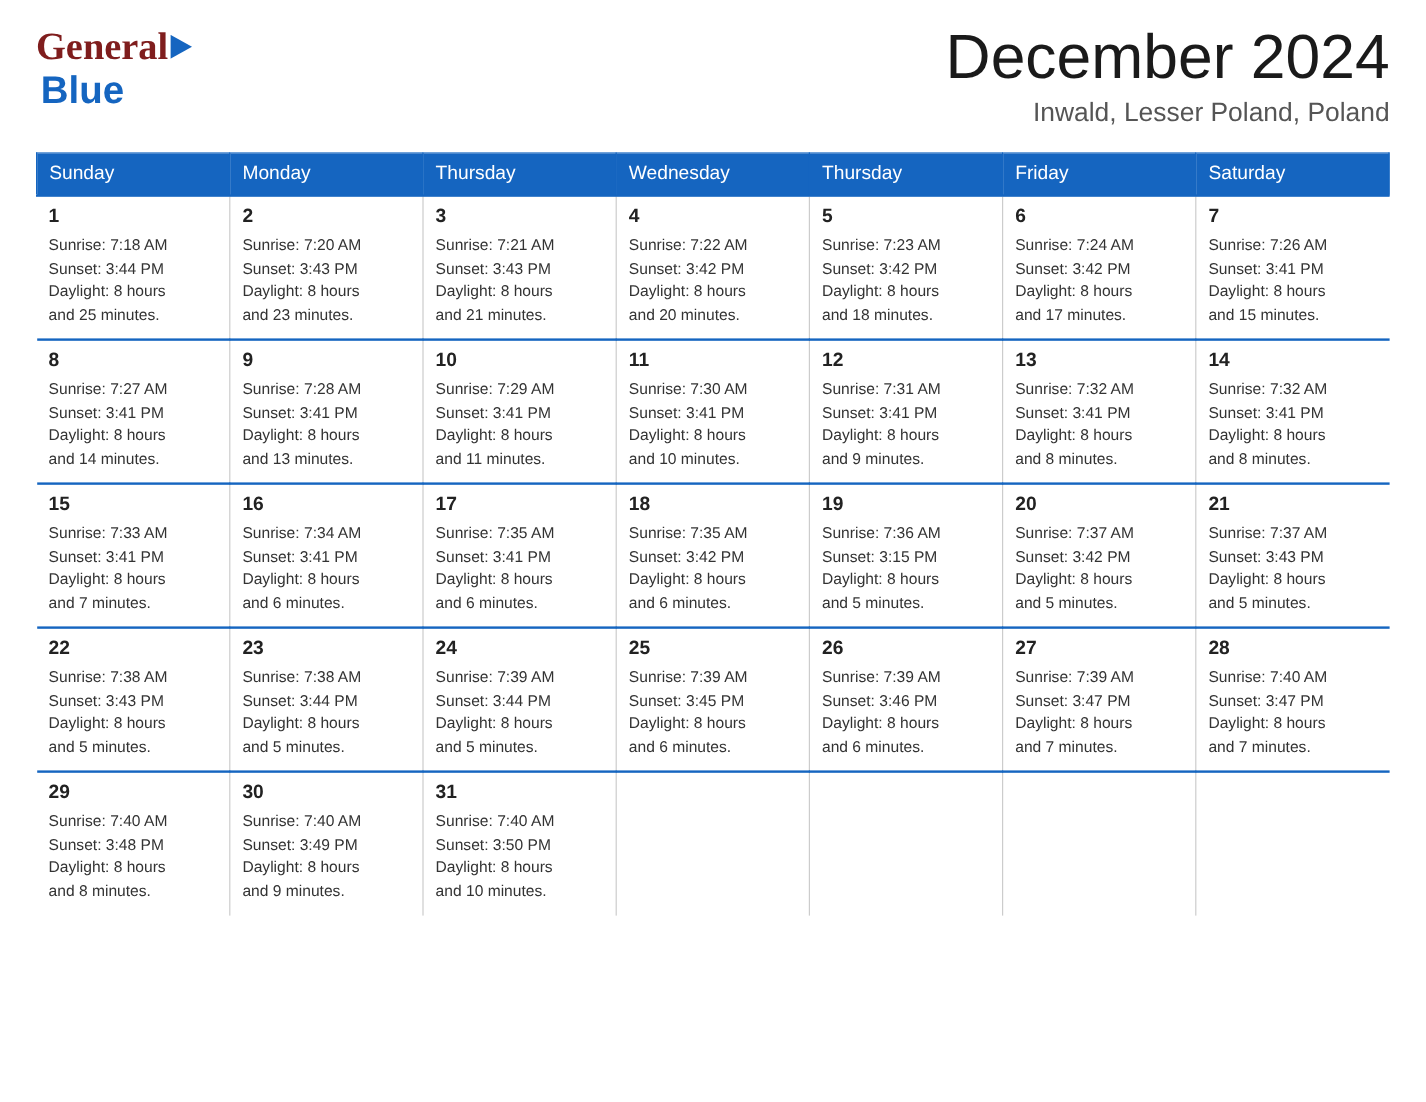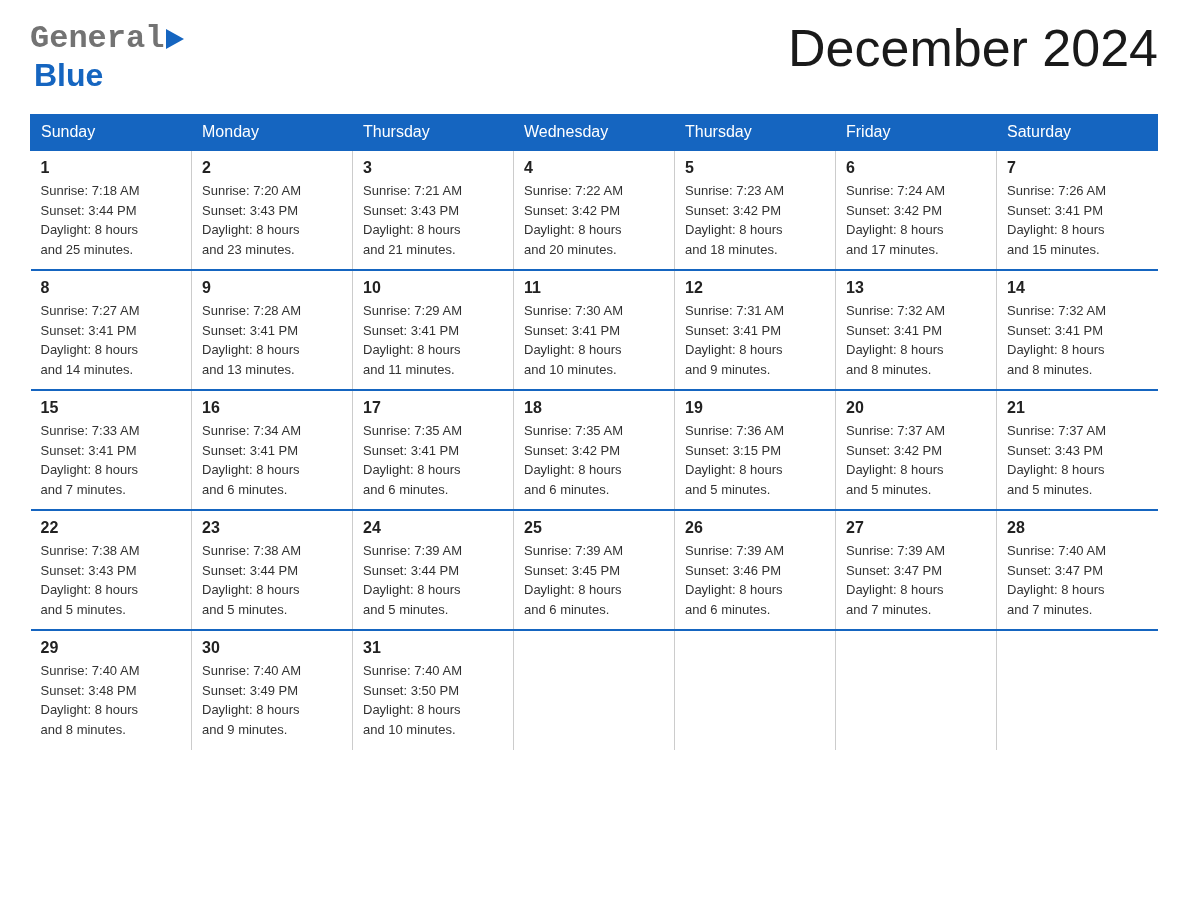--- a/index.html
+++ b/index.html
@@ -79,29 +79,30 @@
     .empty-cell {
       background: #fff;
     }
   </style>
 </head>
 <body>
 
 <div class="header">
   <div class="logo">
     <div style="display:flex; align-items:center; margin-bottom:0;">
-      <span style="font-size:32px; font-weight:bold; color:#737373; font-family:Liberation Mono, monospace;">General</span>
+      <span style="font-size:32px; font-weight:bold; color:#7f1d1d; font-family:Liberation Serif, serif;">General</span>
       <svg width="22" height="22" viewBox="0 0 22 22" style="margin-left:2px; margin-top:2px;">
         <polygon points="0,0 18,10 0,20" fill="#1565c0"></polygon>
       </svg>
     </div>
     <div style="font-size:32px; font-weight:bold; color:#1565c0; font-family:Arial, sans-serif; padding-left:4px;">Blue</div>
   </div>
   <div class="title-block">
     <div class="month-title">December 2024</div>
+    <div class="location">Inwald, Lesser Poland, Poland</div>
   </div>
 </div>
 
 <table>
   <thead>
     <tr>
     <th>Sunday</th>
         <th>Monday</th>
         <th>Thursday</th>
         <th>Wednesday</th>

